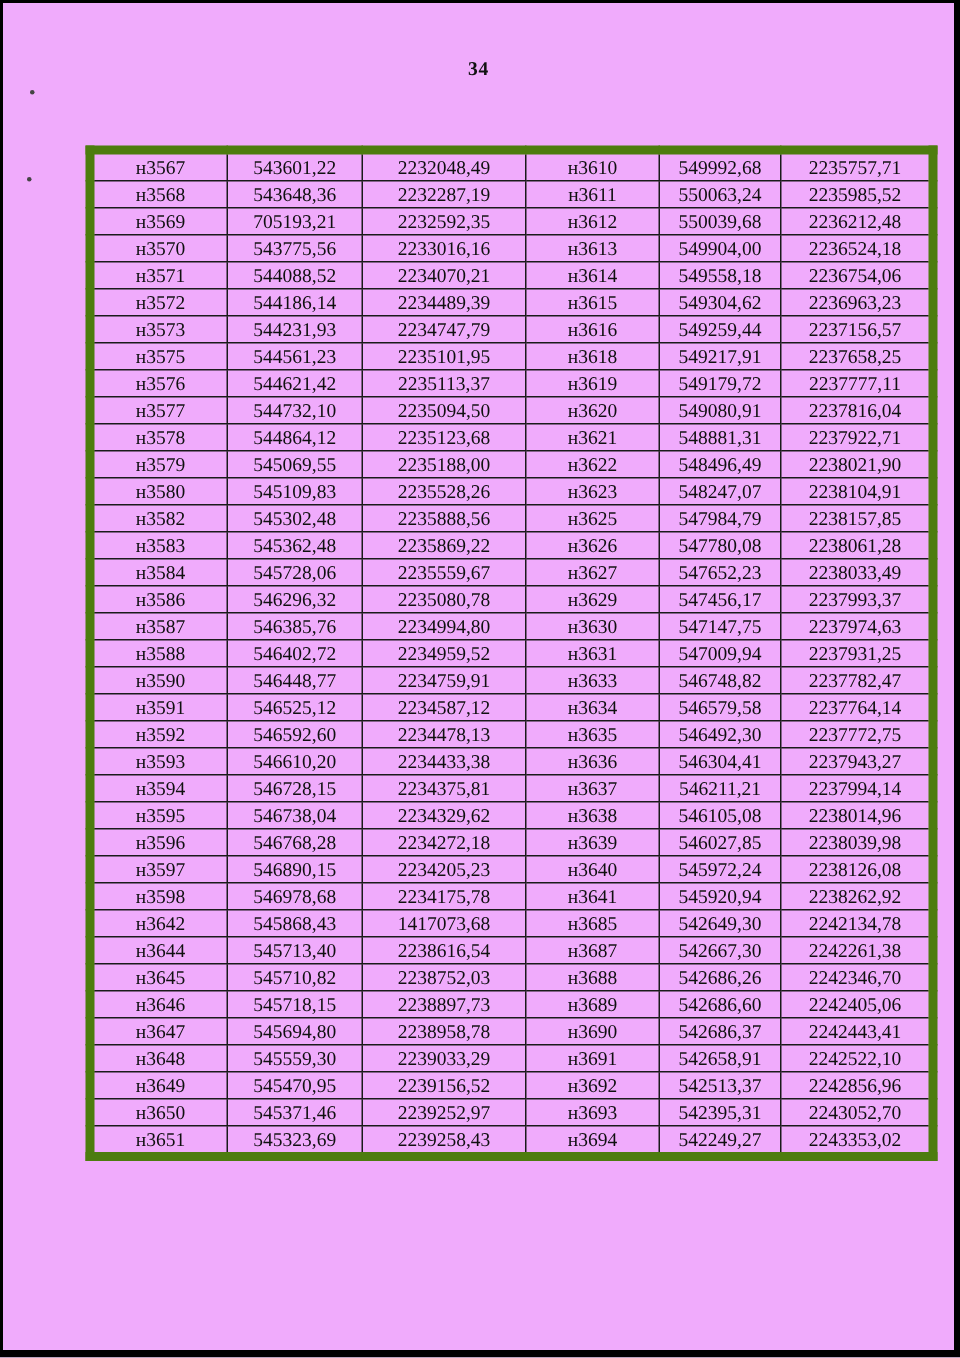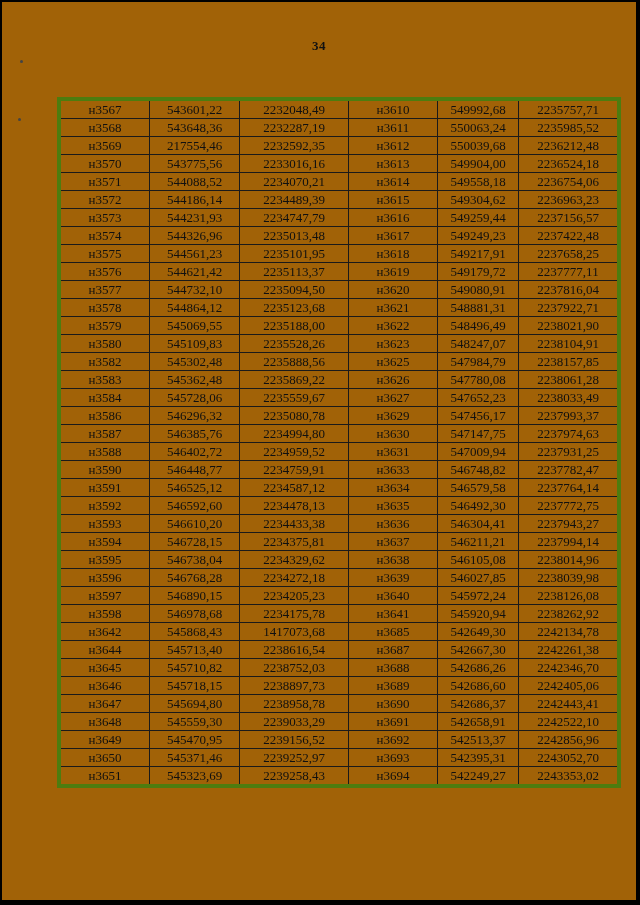--- a/index.html
+++ b/index.html
@@ -6,21 +6,21 @@
     margin: 0;
     padding: 0;
     background: #ffffff;
     font-family: "Liberation Serif", serif;
   }
   .page {
     position: relative;
     width: 640px;
     height: 905px;
     box-sizing: border-box;
-    background: #a16207;
+    background: #f0abfc;
     border-top: 2px solid #000;
     border-left: 2px solid #000;
     border-right: 4px solid #000;
     border-bottom: 5px solid #000;
     overflow: hidden;
   }
   .page-number {
     position: absolute;
     top: 36px;
     left: 0;
@@ -42,21 +42,21 @@
   .scan-dot.d2 { left: 16px; top: 116px; }
   table.coord-table {
     position: absolute;
     top: 95px;
     left: 55px;
     width: 531px;
     border-collapse: collapse;
     table-layout: fixed;
     font-size: 13px;
     color: #101010;
-    border: 4px solid #4d7c0f;
+    border: 6px solid #4d7c0f;
   }
   table.coord-table td {
     border: 1px solid #1a1a1a;
     height: 17px;
     line-height: 17px;
     padding: 0 2px;
     text-align: center;
     white-space: nowrap;
     overflow: hidden;
   }
@@ -89,21 +89,21 @@
         <tr>
           <td>н3568</td>
           <td>543648,36</td>
           <td>2232287,19</td>
           <td>н3611</td>
           <td>550063,24</td>
           <td>2235985,52</td>
         </tr>
         <tr>
           <td>н3569</td>
-          <td>217554,46</td>
+          <td>705193,21</td>
           <td>2232592,35</td>
           <td>н3612</td>
           <td>550039,68</td>
           <td>2236212,48</td>
         </tr>
         <tr>
           <td>н3570</td>
           <td>543775,56</td>
           <td>2233016,16</td>
           <td>н3613</td>
@@ -128,28 +128,20 @@
         </tr>
         <tr>
           <td>н3573</td>
           <td>544231,93</td>
           <td>2234747,79</td>
           <td>н3616</td>
           <td>549259,44</td>
           <td>2237156,57</td>
         </tr>
         <tr>
-          <td>н3574</td>
-          <td>544326,96</td>
-          <td>2235013,48</td>
-          <td>н3617</td>
-          <td>549249,23</td>
-          <td>2237422,48</td>
-        </tr>
-        <tr>
           <td>н3575</td>
           <td>544561,23</td>
           <td>2235101,95</td>
           <td>н3618</td>
           <td>549217,91</td>
           <td>2237658,25</td>
         </tr>
         <tr>
           <td>н3576</td>
           <td>544621,42</td>

